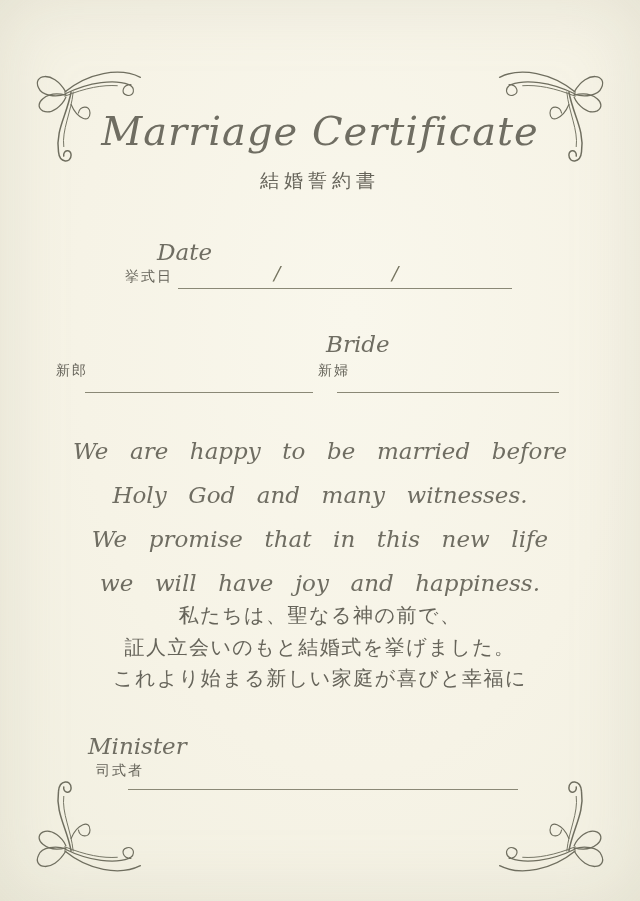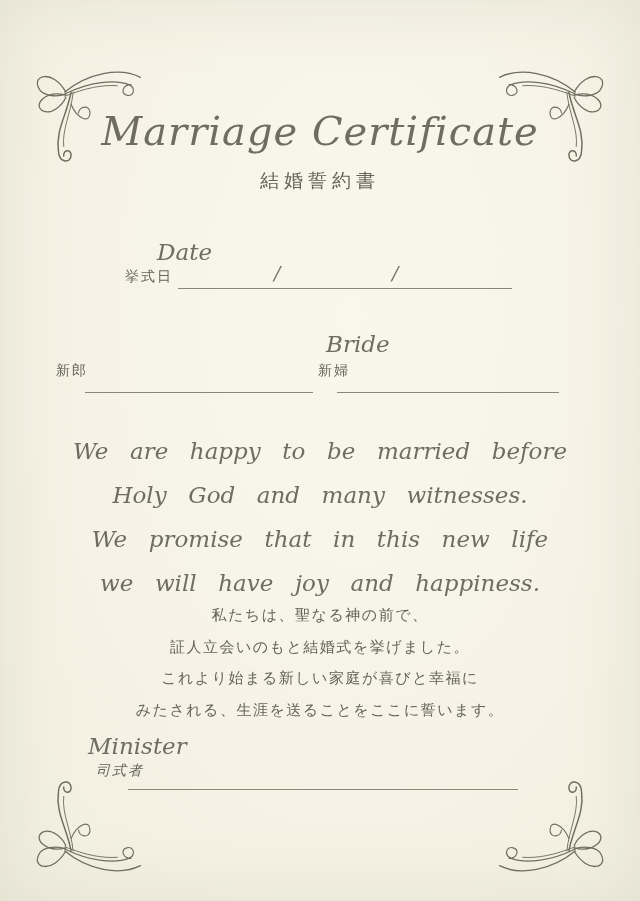--- a/index.html
+++ b/index.html
@@ -56,21 +56,21 @@
   .vow-en {
     left: 0; right: 0; top: 429px;
     text-align: center;
     font-size: 23px;
     line-height: 44px;
     word-spacing: 0.62em;
   }
   .vow-jp {
     left: 0; right: 0; top: 600px;
     text-align: center;
-    font-size: 15px;
+    font-size: 20px;
     line-height: 31.5px;
     letter-spacing: 1.5px;
   }
   .flourish {
     width: 126px;
     height: 126px;
   }
   .fl-tl { left: 27px;  top: 50px; }
   .fl-tr { right: 27px; top: 50px; transform: scaleX(-1); }
   .fl-bl { left: 27px;  top: 767px; transform: scaleY(-1); }
@@ -148,22 +148,21 @@
     <div>We are happy to be married before</div>
     <div>Holy God and many witnesses.</div>
     <div>We promise that in this new life</div>
     <div>we will have joy and happiness.</div>
   </div>
 
   <div class="abs jp vow-jp">
     <div>私たちは、聖なる神の前で、</div>
     <div>証人立会いのもと結婚式を挙げました。</div>
     <div>これより始まる新しい家庭が喜びと幸福に</div>
-    <div>みたされる、生涯を送ることをここに誓います。</div>
   </div>
 
   <div class="abs script field-label-en" style="left:88px; top:734px;">Minister</div>
-  <div class="abs jp field-label-jp" style="left:96px; top:760px;font-style:italic;">司式者</div>
+  <div class="abs jp field-label-jp" style="left:96px; top:760px;">司式者</div>
   <div class="abs fill-line" style="left:128px; top:767px; width:390px;">
     <span></span>
   </div>
 
 </div>
 
 </body></html>

